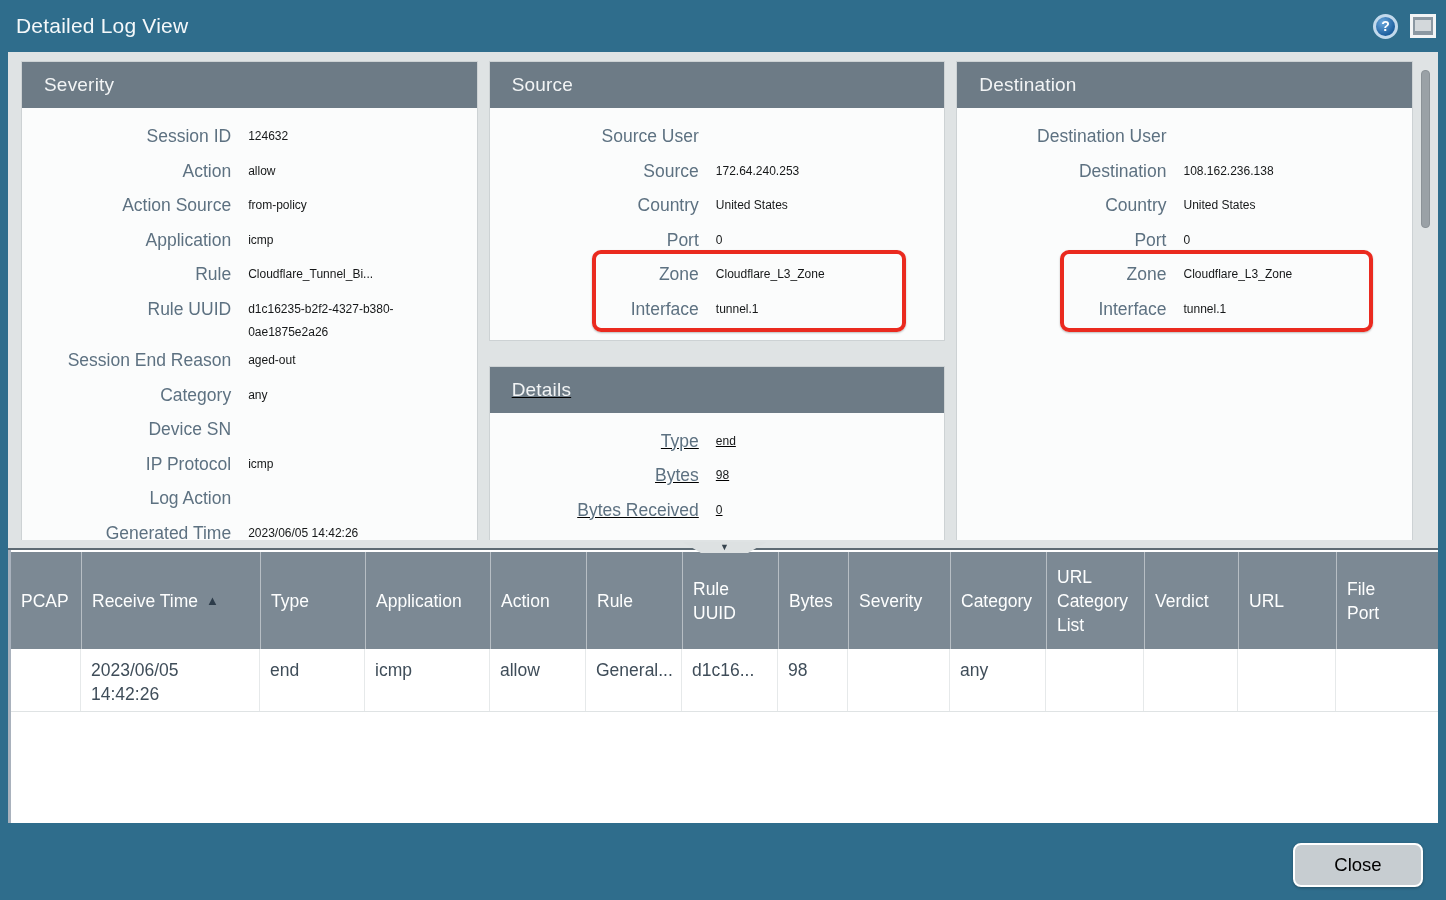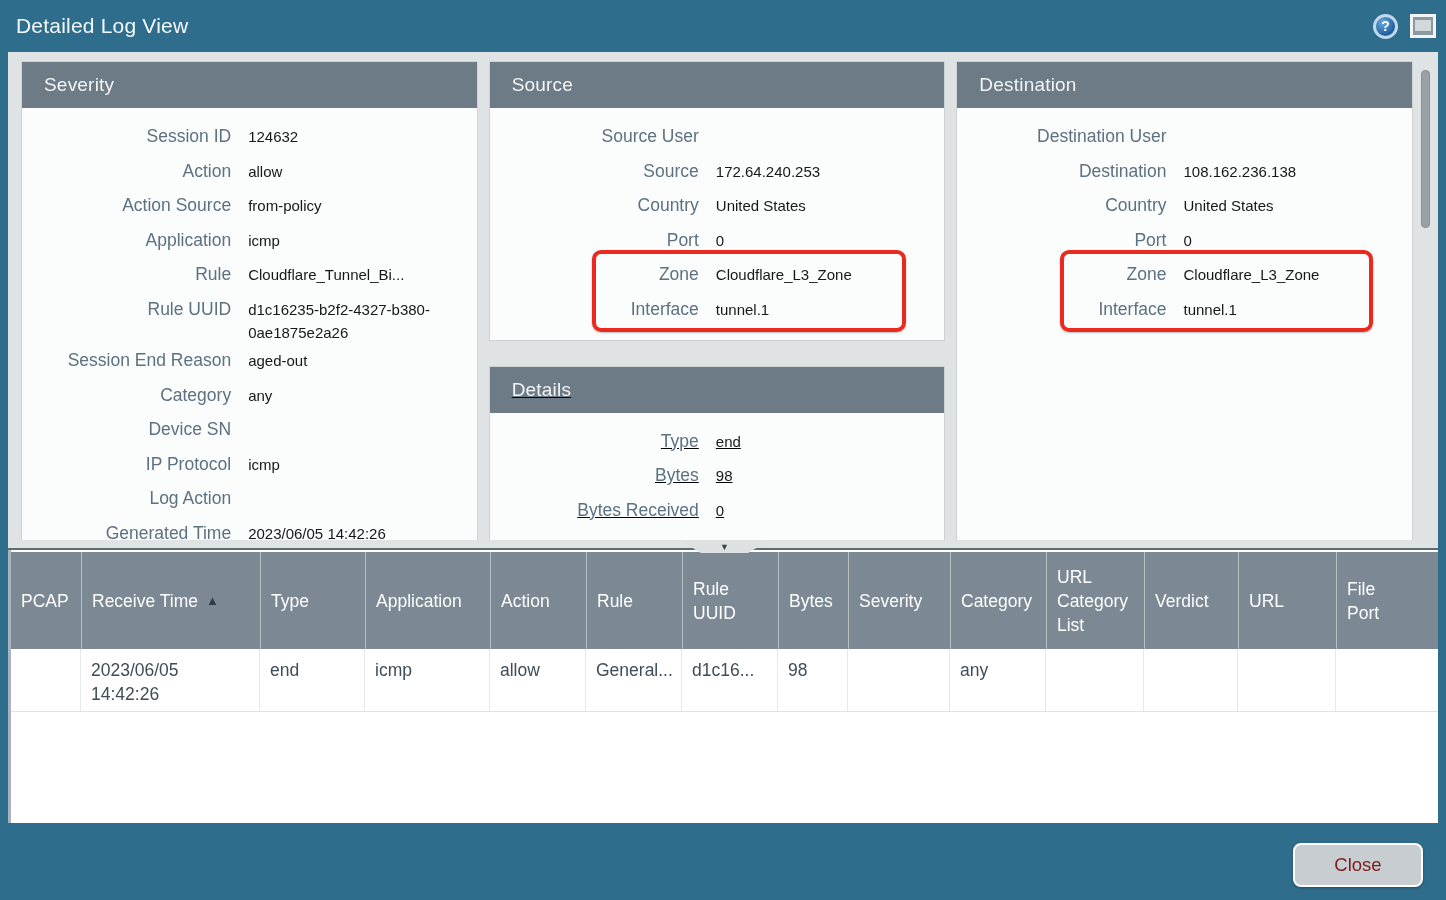--- a/index.html
+++ b/index.html
@@ -47,21 +47,21 @@
     font-size:19px; display:flex; align-items:center; padding-left:22px;
     flex:0 0 auto; letter-spacing:0.2px;
   }
   .panel-body { padding:12px 0 12px 0; }
   .frow { display:flex; align-items:flex-start; min-height:34.6px; }
   .flabel {
     width:46%; text-align:right; color:#5d7181; font-size:17.5px;
     line-height:23px; padding-top:5px; flex:0 0 auto;
   }
   .fval {
-    flex:1; color:#161819; font-size:15px; line-height:23px;
+    flex:1; color:#161819; font-size:12px; line-height:23px;
     padding:5px 12px 0 17px; word-wrap:break-word;
   }
   .hl-wrap { position:relative; }
   .hl-box {
     position:absolute; left:22.5%; right:8.5%; top:-8px; bottom:-4px;
     border:4px solid #ea2a1f; border-radius:9px; pointer-events:none;
     box-shadow:0 1px 2px rgba(0,0,0,0.25);
   }
 
   
@@ -108,21 +108,21 @@
     padding:9px 10px 0 10px; border-right:1px solid #e6e9ea;
     white-space:normal; overflow:hidden;
   }
   .cell:last-child { border-right:none; }
 
   
   .close-btn {
     position:absolute; right:23px; bottom:13px; width:130px; height:44px;
     background:#c7cdd1; border:2px solid #ffffff; border-radius:8px;
     font-family:"Liberation Sans", sans-serif;
-    font-size:18.5px; color:#7f1d1d; cursor:pointer;
+    font-size:18.5px; color:#000000; cursor:pointer;
     box-shadow:0 1px 3px rgba(0,0,0,0.3);
   }
 </style>
 </head>
 <body>
 
 <div class="titlebar">
   <div class="title">Detailed Log View</div>
   <div class="tb-icons">
     <div class="help-icon">

